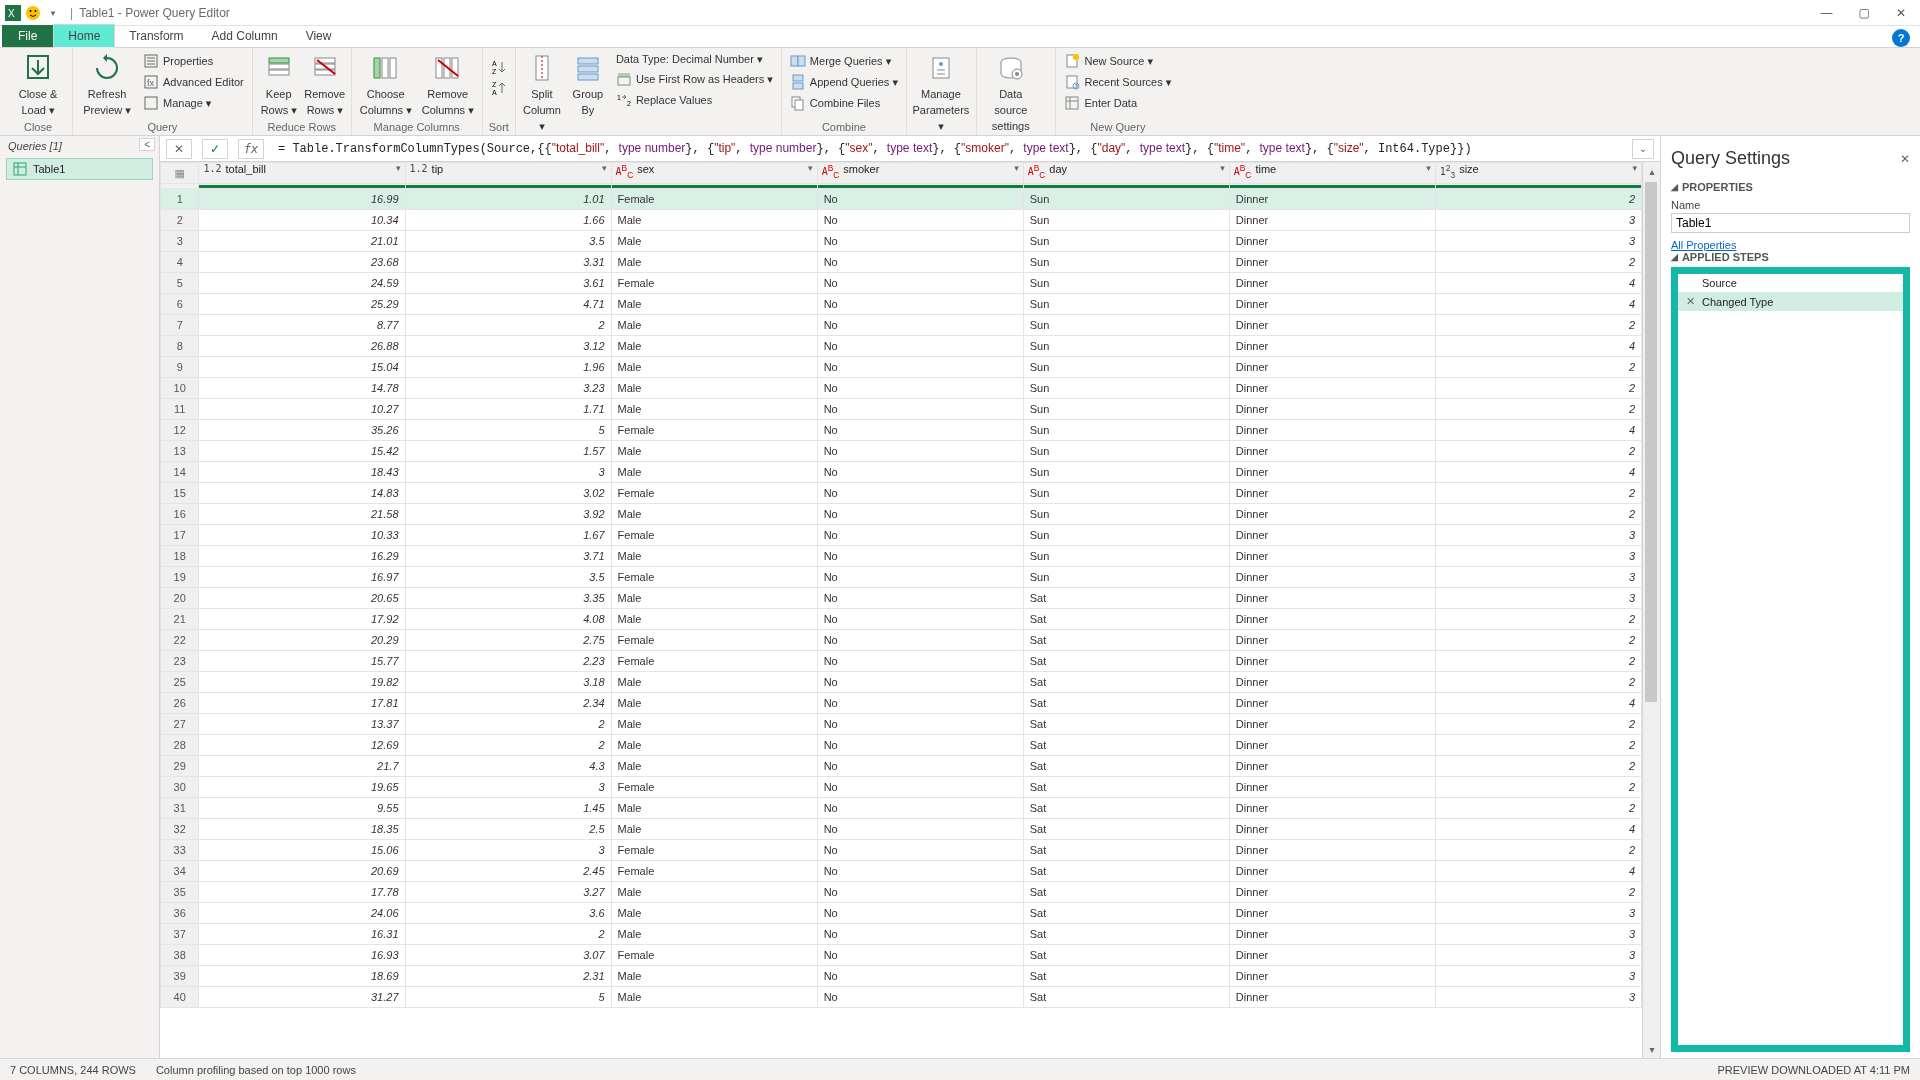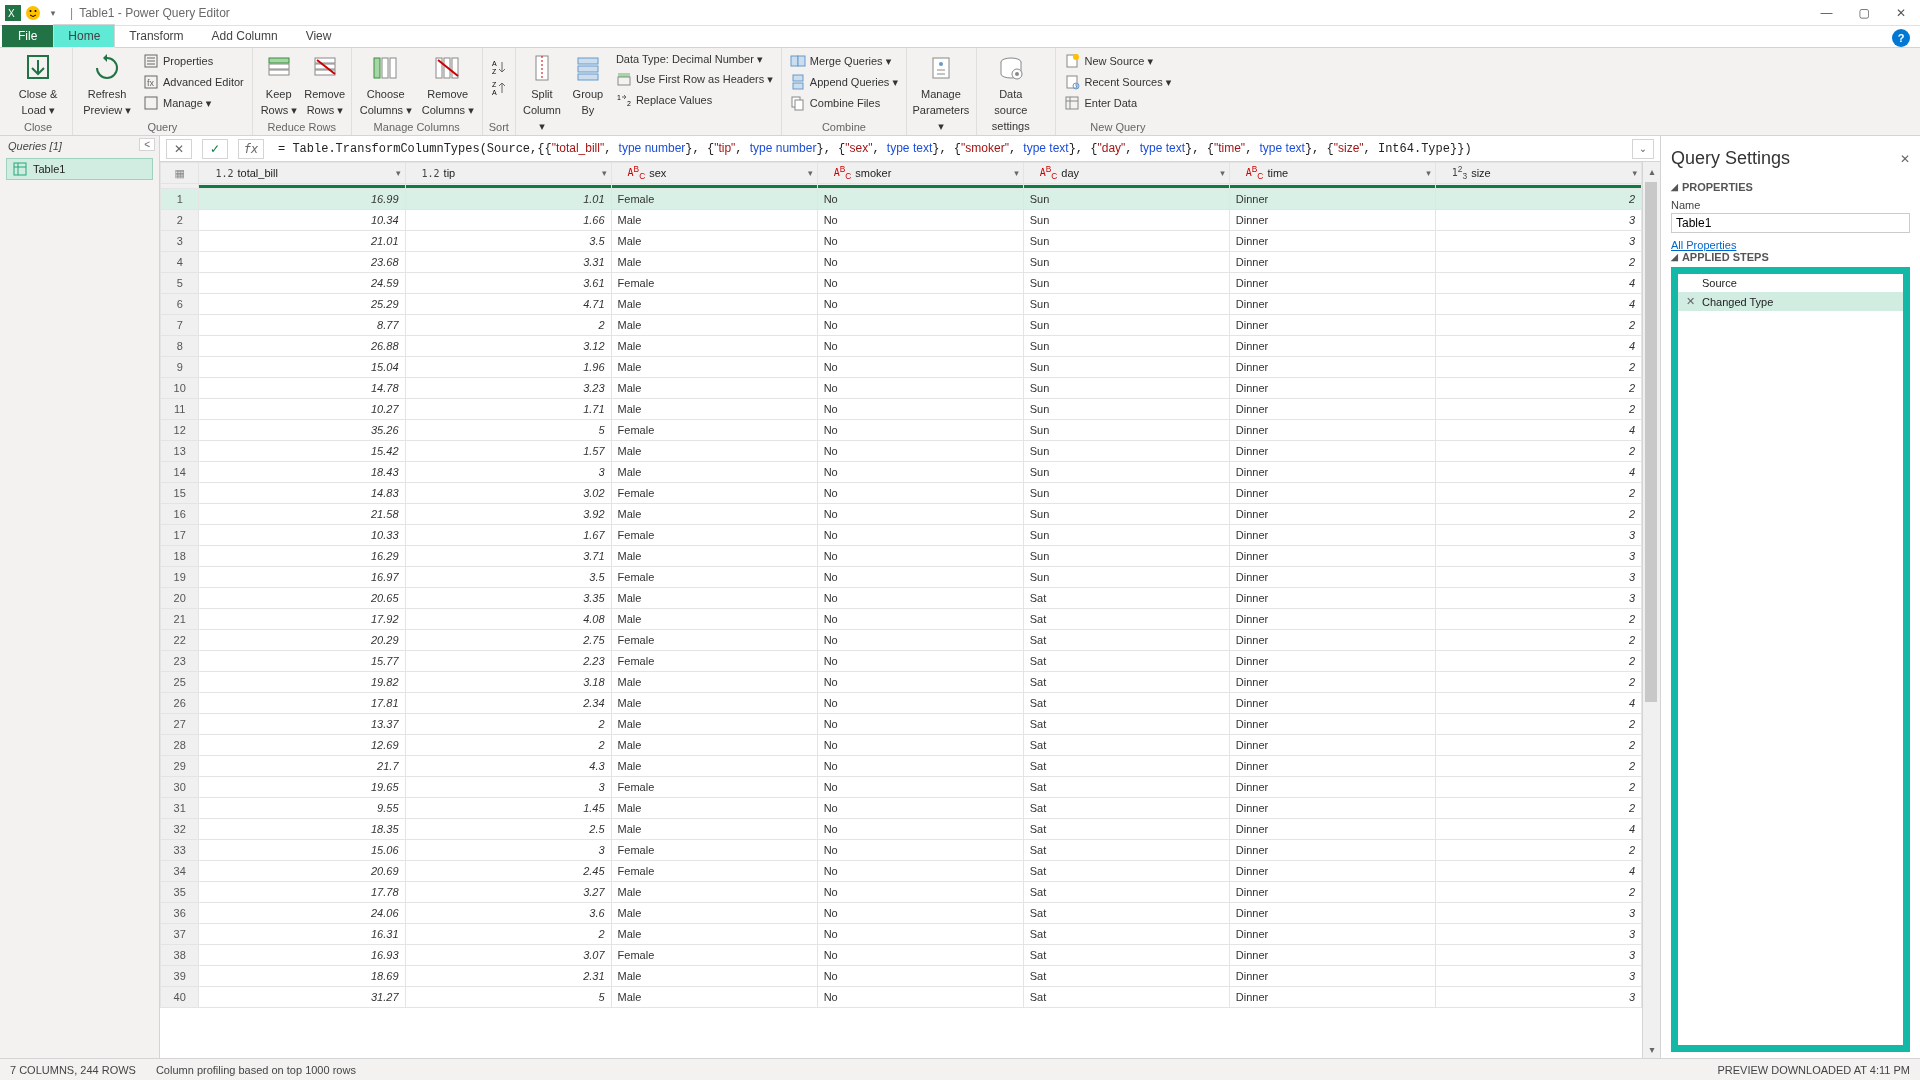--- a/index.html
+++ b/index.html
@@ -30,29 +30,29 @@
   .workspace { display:flex; height:calc(1080px - 26px - 22px - 88px - 22px); }
   .queries-pane { width:160px; background:#f3f2f1; border-right:1px solid #d4d4d4; position:relative;}
   .queries-pane .pane-header { padding:4px 8px; font-size:11px; color:#444; font-style:italic;}
   .queries-pane .collapse-tab { position:absolute; top:2px; right:4px; color:#666; font-size:10px; cursor:pointer; background:#fff; border:1px solid #d4d4d4; padding:0 4px;}
   .queries-pane .query-item { margin:2px 6px; padding:3px 6px; background:#d1ece1; border:1px solid #9fd3c0; font-size:11px; display:flex; align-items:center; gap:6px; cursor:pointer;}
   .formula-row { height:26px; display:flex; align-items:center; background:#fff; border-bottom:1px solid #d4d4d4; padding:0 6px; gap:10px;}
   .formula-row .fbtn { width:26px; height:20px; display:flex; align-items:center; justify-content:center; border:1px solid #d4d4d4; background:#fff; color:#666; cursor:pointer; font-size:12px;}
   .formula-row .fx { font-style:italic; font-family:Consolas,monospace;}
   .formula-row .formula { flex:1; font-family:Consolas,'Courier New',monospace; font-size:12px; white-space:nowrap; overflow:hidden; color:#222; padding:2px 4px;}
   .formula-row .formula .kw-red { color:#a31515;}
-  .formula-row .formula .kw-blue { color:#1d4ed8;}
+  .formula-row .formula .kw-blue { color:#701a75;}
   .formula-row .fdrop { width:22px; height:20px; border:1px solid #d4d4d4; display:flex; align-items:center; justify-content:center; color:#666; font-size:10px; cursor:pointer;}
   .data-area { flex:1; display:flex; flex-direction:column; position:relative; }
   .grid-wrap { flex:1; display:flex; overflow:hidden; position:relative;}
   table.preview { border-collapse:collapse; width:100%; table-layout:fixed;}
   table.preview th, table.preview td { border:1px solid #e4e4e4; padding:0; height:21px; font-size:11px;}
   table.preview th { background:#f0f0f0; font-weight:normal; text-align:left; position:relative;}
   table.preview .rown { width:28px; text-align:center; background:#f0f0f0; color:#555;}
-  .col-header { display:flex; align-items:center; height:100%; padding:0 4px; gap:4px;margin-left:12px;}
+  .col-header { display:flex; align-items:flex-start; height:100%; padding:0 4px; gap:4px;}
   .col-header .type-icon { color:#444; font-family:Consolas,monospace; font-size:10px;}
   .col-header .filter-drop { margin-left:auto; color:#666; font-size:9px; cursor:pointer;}
   .num-cell { text-align:right; padding-right:6px !important; font-style:italic; color:#333;}
   .txt-cell { text-align:left; padding-left:6px !important; color:#333;}
   .row1 td { background:#d9f0e6 !important;}
   .quality-bar { height:3px; background:#107c41; width:100%; display:block;}
   .quality-th { height:5px !important; padding:0 !important; border-left:1px solid #e4e4e4; border-right:1px solid #e4e4e4;}
   .vscroll { width:18px; background:#f0f0f0; border-left:1px solid #d4d4d4; position:relative;}
   .vscroll .thumb { position:absolute; left:2px; width:12px; background:#c8c8c8; top:20px; height:520px;}
   .vscroll .arrow { position:absolute; left:0; width:18px; height:18px; display:flex; align-items:center; justify-content:center; color:#666; font-size:10px; cursor:pointer;}

